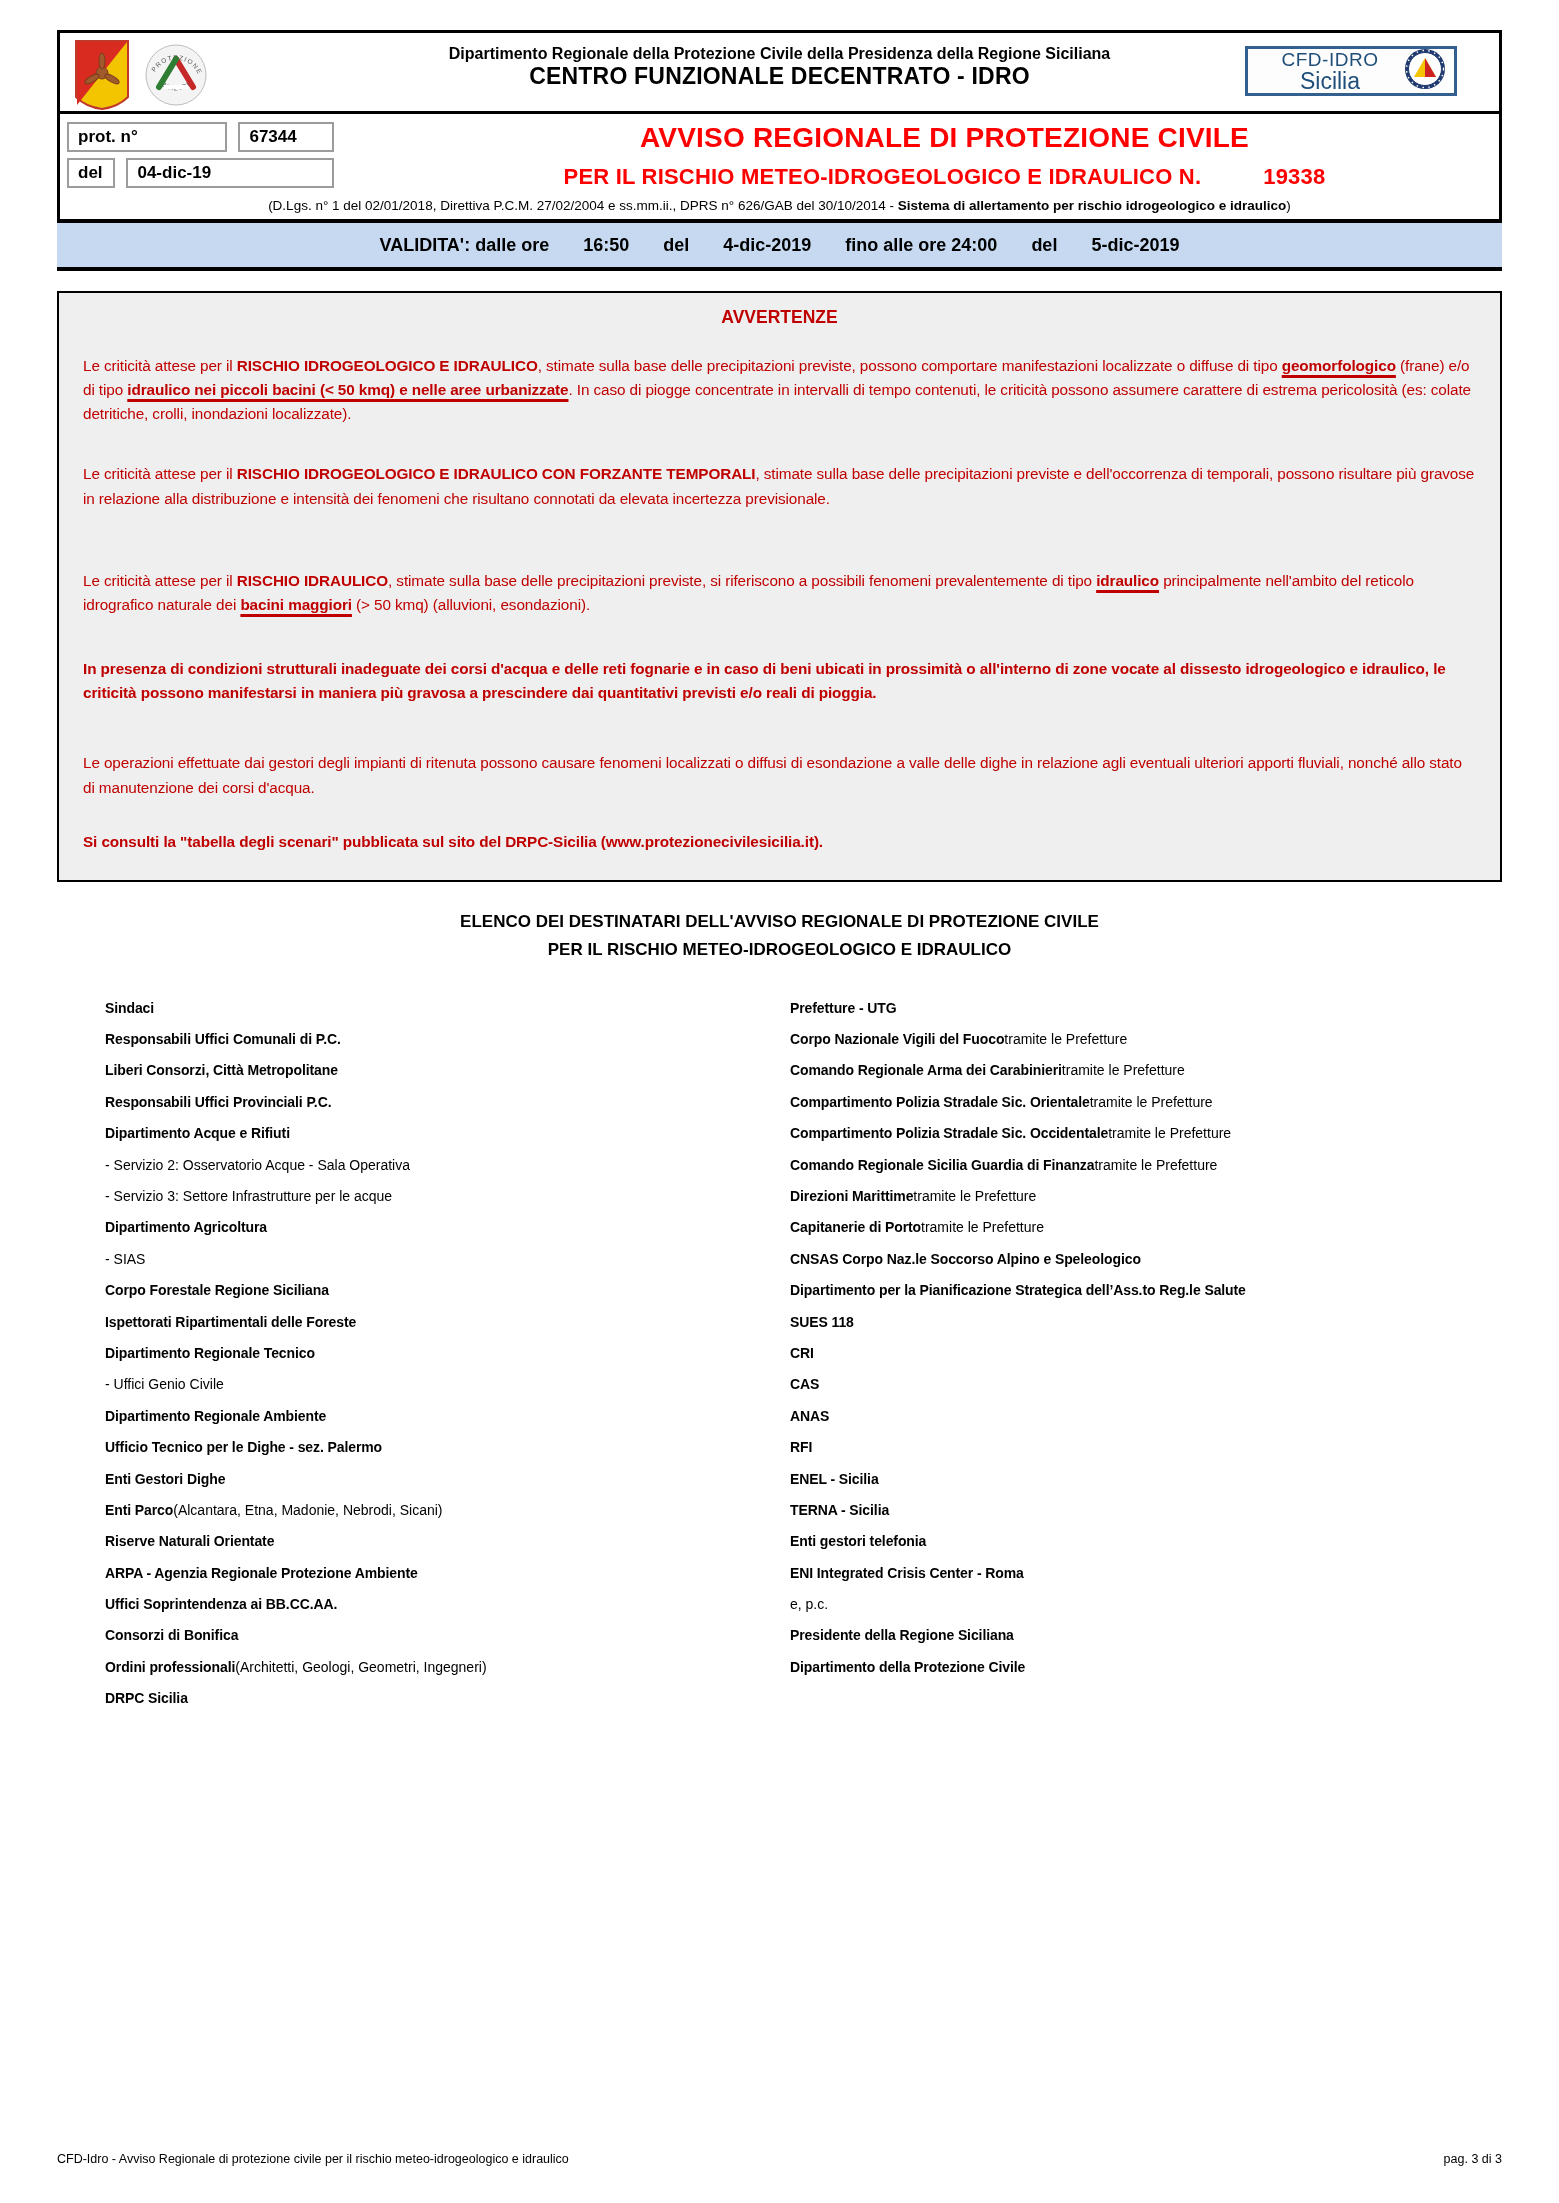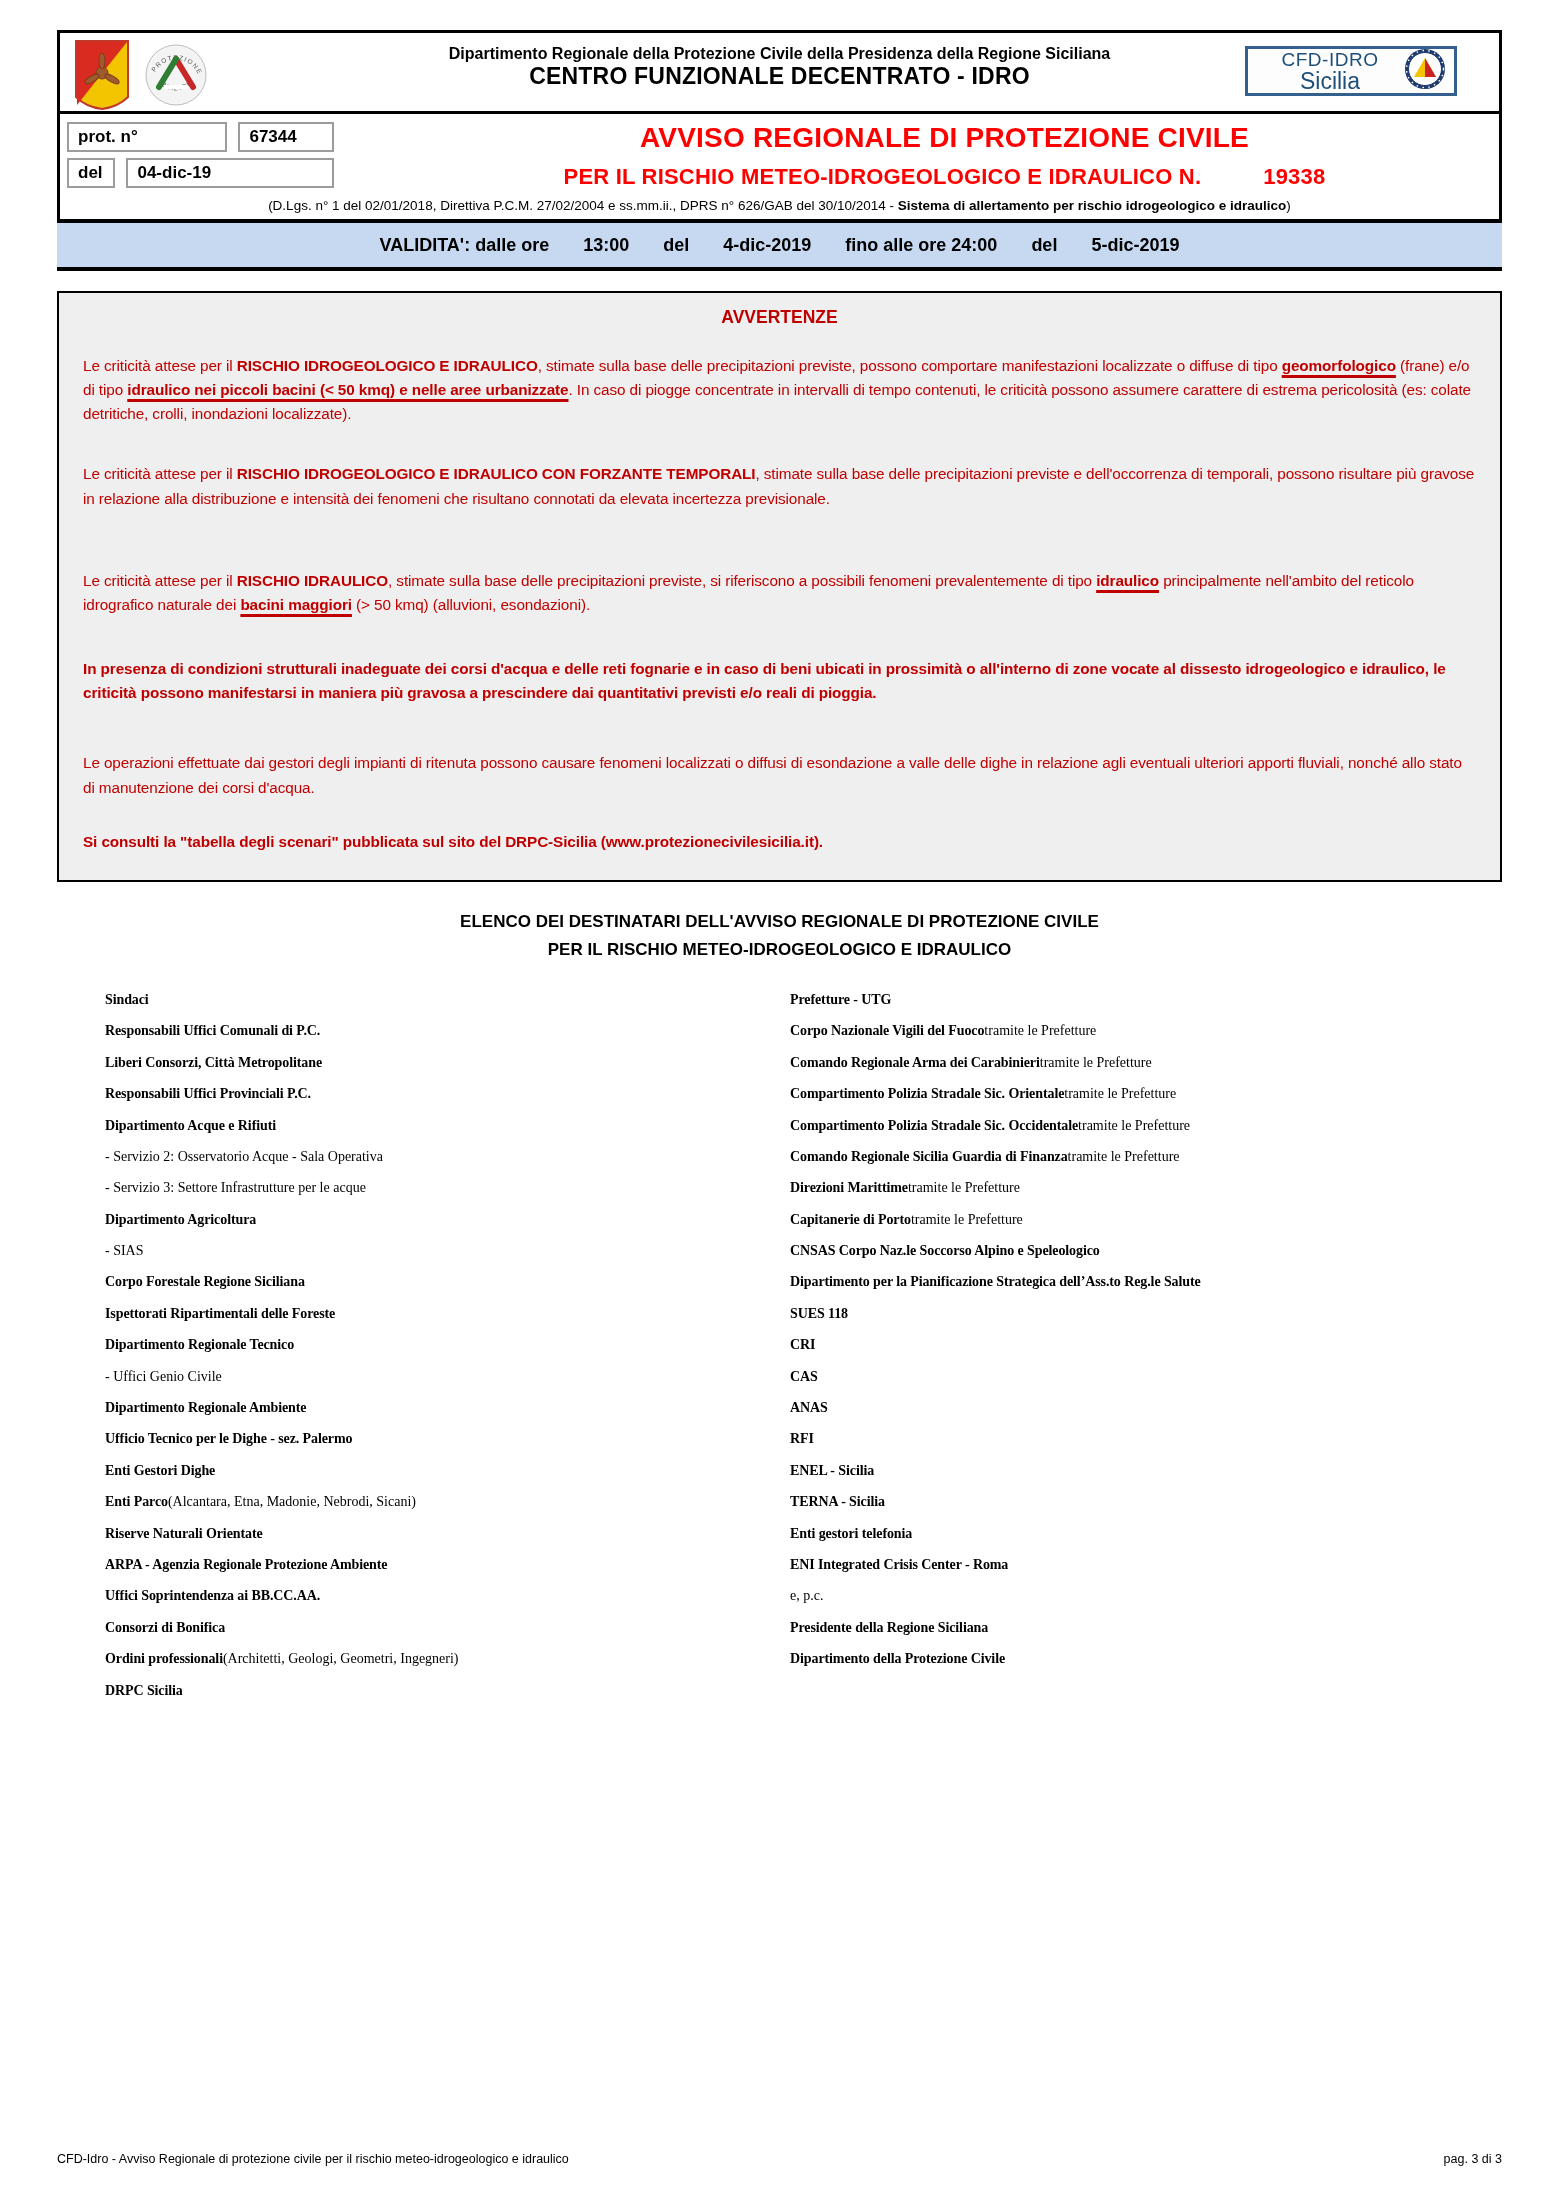--- a/index.html
+++ b/index.html
@@ -45,21 +45,21 @@
   .avv-p:last-of-type{margin-bottom:0;}
   .b{font-weight:bold;}
   .u{text-decoration:underline;text-decoration-thickness:2.5px;text-underline-offset:4px;}
 
   
   .elenco-title{margin-top:26px;text-align:center;font-weight:bold;font-size:17px;line-height:1.65;}
   .recips{display:flex;margin-top:28px;}
   .recip-col{box-sizing:border-box;}
   .recip-col.left{width:705px;padding-left:48px;}
   .recip-col.right{flex:1;padding-left:28px;}
-  .recip-row{height:31.4px;display:flex;align-items:flex-start;font-size:14px;white-space:nowrap;font-family:Liberation Serif, serif;}
+  .recip-row{height:31.4px;display:flex;align-items:center;font-size:14px;white-space:nowrap;}
   .recip-row .b{letter-spacing:-.1px;}
 
   
   .footer{position:absolute;left:57px;right:57px;top:2152px;display:flex;justify-content:space-between;font-size:12.5px;}
 </style>
 </head>
 <body>
 
 <div class="doc">
 
@@ -135,21 +135,21 @@
         <span>19338</span>
       </div>
       <div class="legal-line">
         <span>(D.Lgs. n° 1 del 02/01/2018, Direttiva P.C.M. 27/02/2004 e ss.mm.ii., DPRS n° 626/GAB del 30/10/2014 - </span><span class="b">Sistema di allertamento per rischio idrogeologico e idraulico</span><span>)</span>
       </div>
     </div>
   </div>
 
   <div class="validity">
     <span>VALIDITA': dalle ore</span>
-    <span>13:00</span>
+    <span>16:50</span>
     <span>del</span>
     <span>4-dic-2019</span>
     <span>fino alle ore 24:00</span>
     <span>del</span>
     <span>5-dic-2019</span>
   </div>
 
   <div class="avv-box">
     <div class="avv-title">AVVERTENZE</div>
     <div>

